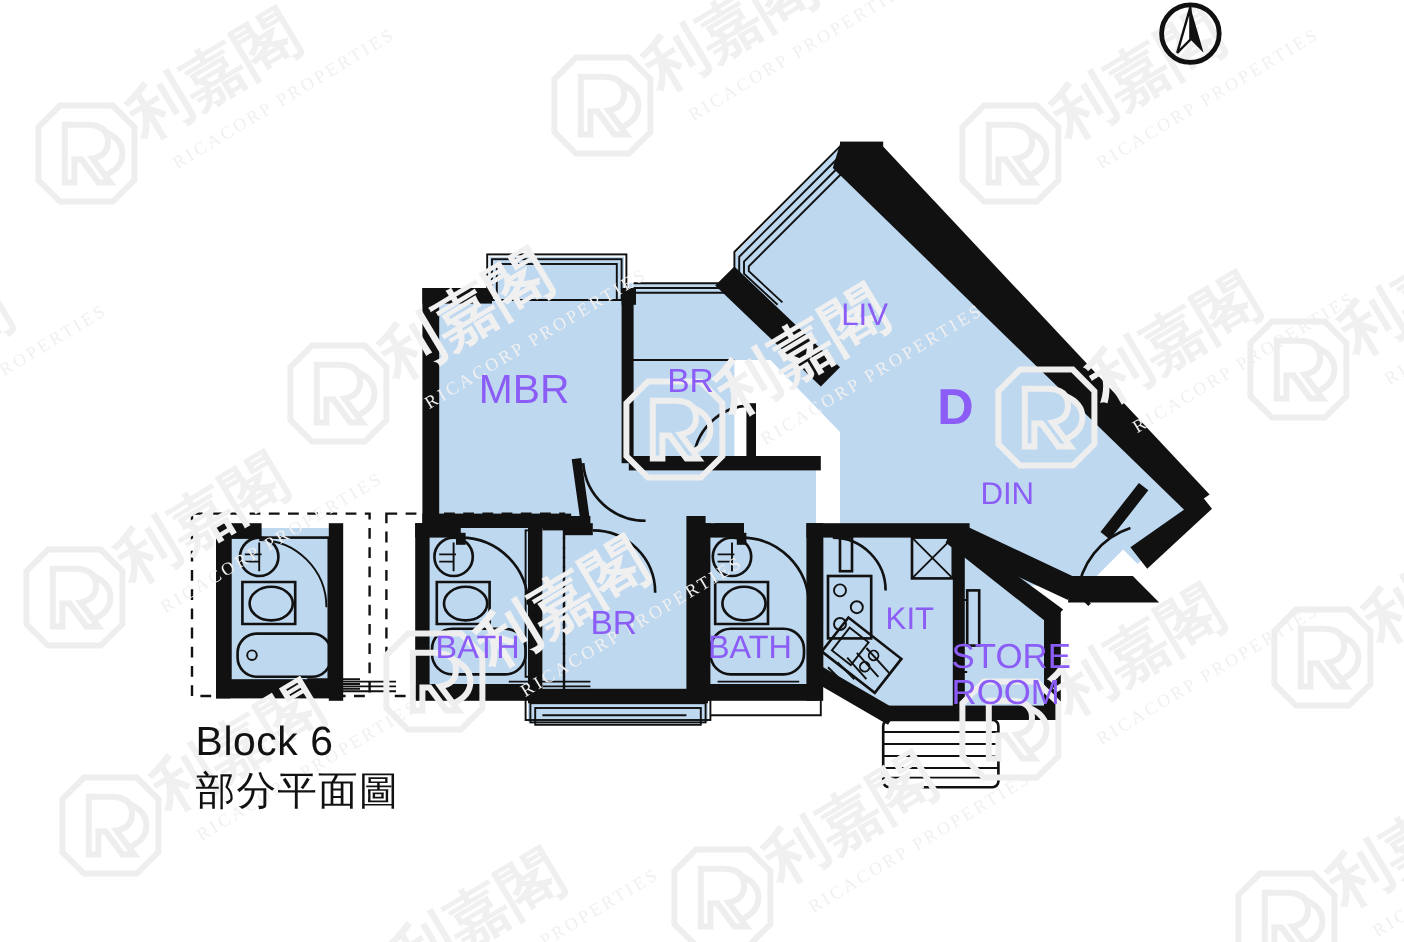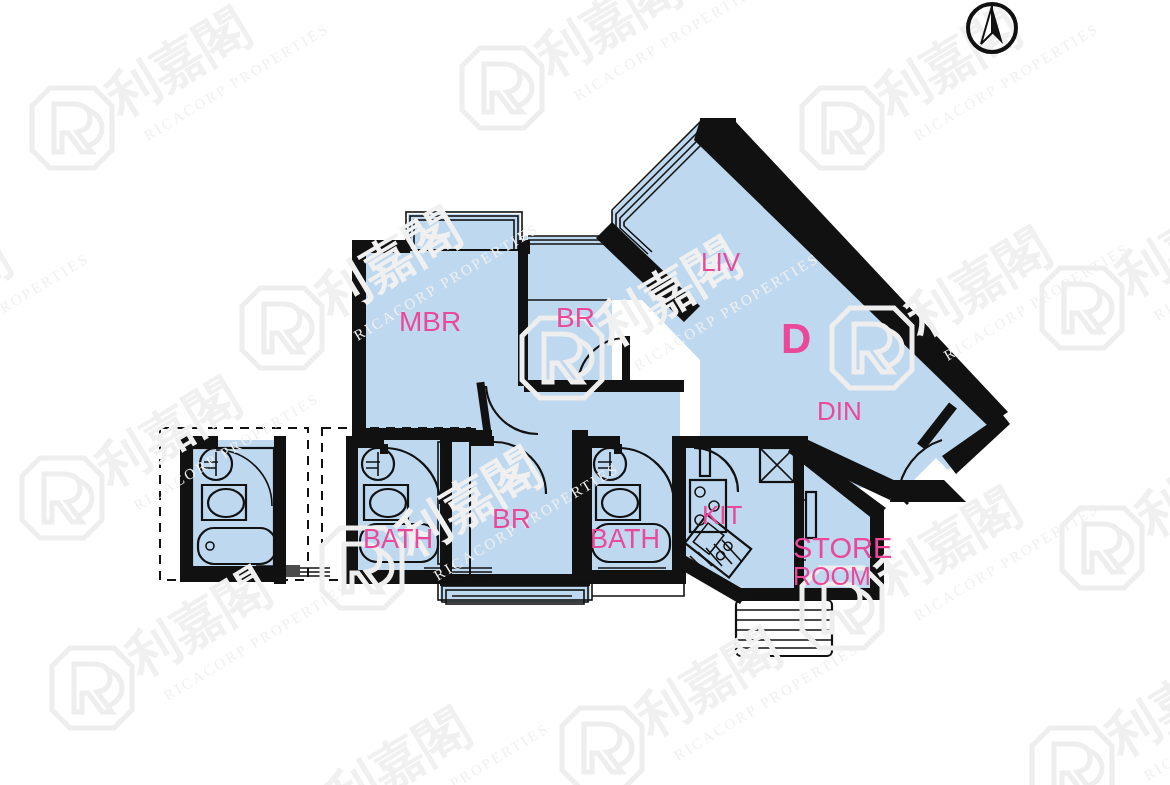--- a/index.html
+++ b/index.html
@@ -2,21 +2,21 @@
 <html><head>
 <meta charset="utf-8">
 <style>
   html,body{margin:0;padding:0;background:#ffffff;}
   body{width:1170px;height:785px;overflow:hidden;
        font-family:"Liberation Sans","DejaVu Sans",sans-serif;}
   #stage{position:relative;width:1170px;height:785px;background:#fff;}
   #wmlayer{position:absolute;inset:0;pointer-events:none;z-index:5;}
   #plan{position:absolute;inset:0;z-index:2;}
   #labels{position:absolute;inset:0;z-index:6;}
-  .lbl{position:absolute;color:#ec4899;white-space:pre;
+  .lbl{position:absolute;color:#8b5cf6;white-space:pre;
        font-family:"Liberation Sans","DejaVu Sans",sans-serif;}
   .title-block{position:absolute;left:163px;top:598px;z-index:7;color:#111;}
   .title-en{font-size:34px;line-height:40px;letter-spacing:.5px;}
   .title-zh{font-size:33px;line-height:42px;letter-spacing:1px;
             font-family:"DejaVu Sans","Liberation Sans",sans-serif;}
   #compass{position:absolute;left:962px;top:0px;width:66px;height:62px;z-index:7;}
 </style>
 </head>
 <body>
 
@@ -306,35 +306,37 @@
 
     <g>
       <path class="ln1" d="M524 300 L612 300"></path>
       <path class="ln1" d="M408 250 L518 250"></path>
       <path class="ln1" d="M592 596 L684 596 L684 568"></path>
       <path class="ln1" d="M452 596 L572 596"></path>
     </g>
   </svg>
 
   <div id="labels">
-    <div class="lbl" style="left:399px;top:306px;font-size:28px;text-align:center;">MBR</div>
+    <div class="lbl" style="left:399px;top:306px;font-size:34px;text-align:center;">MBR</div>
     <div class="lbl" style="left:556px;top:302px;font-size:28px;">BR</div>
     <div class="lbl" style="left:492px;top:503px;font-size:28px;">BR</div>
     <div class="lbl" style="left:701px;top:247px;font-size:26px;">LIV</div>
     <div class="lbl" style="left:817px;top:396px;font-size:26px;">DIN</div>
-    <div class="lbl" style="left:702px;top:500px;font-size:26px;">KIT</div>
+    <div class="lbl" style="left:738px;top:500px;font-size:26px;">KIT</div>
     <div class="lbl" style="left:363px;top:524px;font-size:27px;">BATH</div>
     <div class="lbl" style="left:590px;top:524px;font-size:27px;">BATH</div>
     <div class="lbl" style="left:793px;top:532px;font-size:29px;">STORE</div>
-    <div class="lbl" style="left:793px;top:562px;font-size:25px;">ROOM</div>
+    <div class="lbl" style="left:793px;top:562px;font-size:29px;">ROOM</div>
     <div class="lbl" style="left:781px;top:315px;font-size:42px;font-weight:bold;">D</div>
   </div>
 
   <svg id="compass" viewBox="0 0 66 62">
     <circle cx="30" cy="28" r="24" fill="none" stroke="#111111" stroke-width="4"></circle>
     <path d="M30 6 L41 44 L30 33 L19 44 Z" fill="#111111"></path>
     <path d="M30 6 L30 33 L19 44 Z" fill="#ffffff" stroke="#111111" stroke-width="2"></path>
   </svg>
 
   <div class="title-block">
+    <div class="title-en">Block 6</div>
+    <div class="title-zh">部分平面圖</div>
   </div>
 
 </div>
 
 </body></html>

